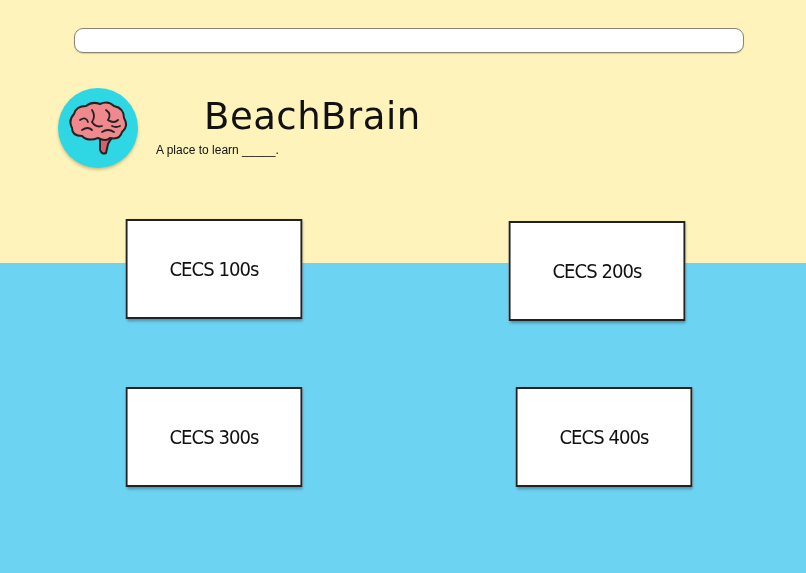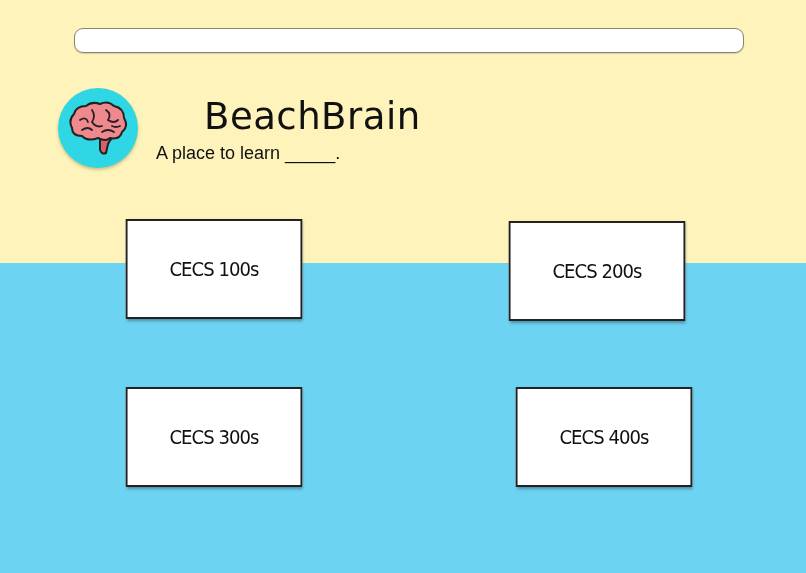--- a/index.html
+++ b/index.html
@@ -5,21 +5,21 @@
   html, body { margin:0; padding:0; }
   body { width:806px; height:573px; position:relative; overflow:hidden; font-family:"DejaVu Sans", sans-serif; }
   .bg-top { position:absolute; left:0; top:0; width:806px; height:263px; background:#FEF3BA; }
   .bg-bottom { position:absolute; left:0; top:263px; width:806px; height:310px; background:#6DD3F2; }
   .search { position:absolute; left:74px; top:28px; width:670px; height:25px; box-sizing:border-box;
     background:#fff; border:1px solid #8a8472; border-radius:9px; box-shadow:0 1px 1px rgba(0,0,0,0.15); outline:none; padding:0 10px; font-size:13px; }
   .logo { position:absolute; left:58px; top:88px; width:80px; height:80px; border-radius:50%; background:#2FD7E4;
     box-shadow:0 2px 3px rgba(120,100,40,0.35); }
   .logo svg { position:absolute; left:8px; top:12px; }
   .brand { position:absolute; left:156px; top:95px; font-size:37px; color:#111; letter-spacing:0.5px;margin-left:48px; }
-  .tagline { position:absolute; left:156px; top:143px; font-family:"Liberation Sans", sans-serif; font-size:18px; color:#111; }
+  .tagline { position:absolute; left:156px; top:143px; font-family:"Liberation Sans", sans-serif; font-size:12px; color:#111; }
   .card { position:absolute; width:186px; height:100px; box-sizing:border-box; background:#fff; border:2px solid #222;
     box-shadow:1px 2px 3px rgba(0,0,0,0.35); display:flex; align-items:center; justify-content:center; cursor:pointer;
     font-family:"DejaVu Sans", sans-serif; font-size:19px; letter-spacing:-1px; color:#111; transform:scaleX(0.95); }
 </style>
 </head>
 <body>
 
 <div class="bg-top"></div>
 <div class="bg-bottom"></div>
 

